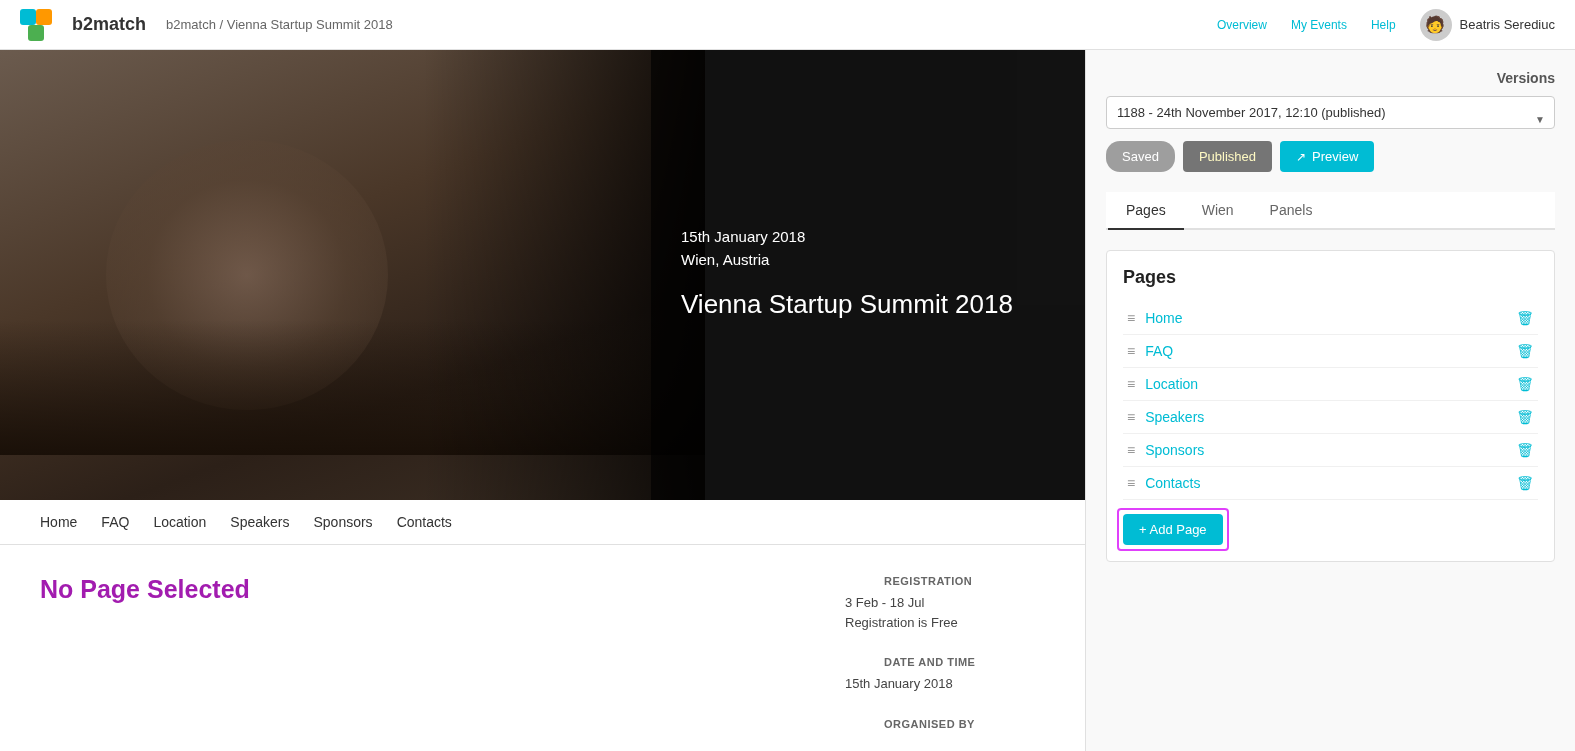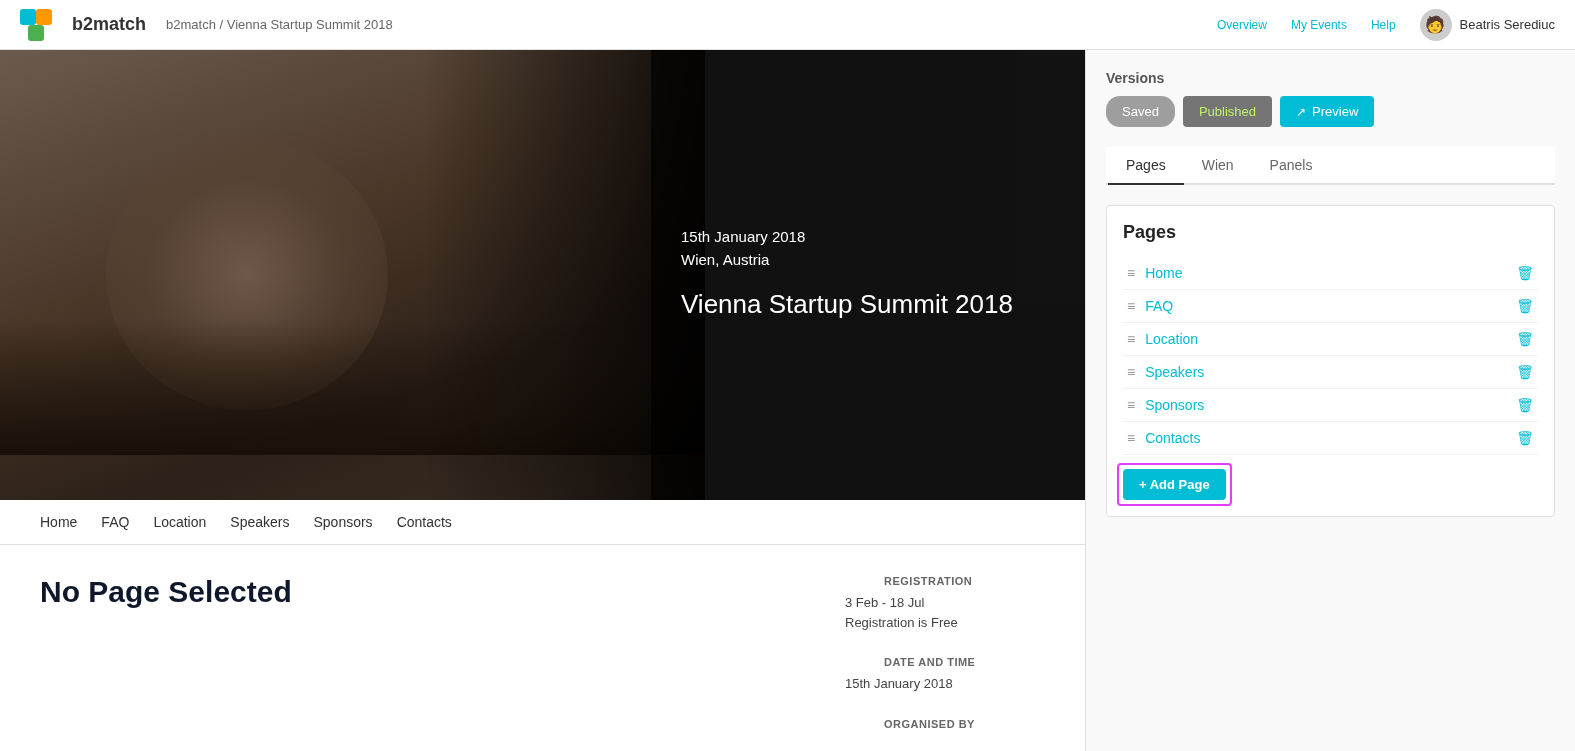--- a/index.html
+++ b/index.html
@@ -179,23 +179,23 @@
     
     .event-body {
       display: flex;
       padding: 30px 40px;
       gap: 40px;
     }
     .event-body-left {
       flex: 1;
     }
     .no-page-title {
-      font-size: 30px;
+      font-size: 25px;
       font-weight: bold;
-      color: #0f172a;
+      color: #a21caf;
     }
     .event-body-right {
       width: 200px;
     }
     .sidebar-section {
       margin-bottom: 24px;
     }
     .sidebar-section-title {
       font-size: 11px;
       font-weight: bold;
@@ -224,20 +224,21 @@
     }
 
     .versions-section {
       margin-bottom: 20px;
     }
     .versions-label {
       font-size: 14px;
       font-weight: bold;
       color: #555;
       margin-bottom: 10px;
+      text-align: right;
     }
     .version-select {
       width: 100%;
       padding: 8px 10px;
       border: 1px solid #ccc;
       border-radius: 4px;
       background: #fff;
       font-size: 13px;
       color: #333;
       margin-bottom: 12px;
@@ -267,21 +268,21 @@
       background: #9e9e9e;
       color: #fff;
       border: none;
       border-radius: 14px;
       font-size: 13px;
       cursor: pointer;
     }
     .btn-published {
       padding: 8px 16px;
       background: #757575;
-      color: #bef264;
+      color: #fef9c3;
       border: none;
       border-radius: 4px;
       font-size: 13px;
       cursor: pointer;
     }
     .btn-preview {
       padding: 8px 16px;
       background: #00bcd4;
       color: #fff;
       border: none;
@@ -376,21 +377,21 @@
       pointer-events: none;
     }
     .btn-add-page {
       padding: 8px 16px;
       background: #00bcd4;
       color: #fff;
       border: none;
       border-radius: 4px;
       font-size: 13px;
       cursor: pointer;
-      font-weight: 700;
+      font-weight: 400;
     }
   </style>
 </head>
 <body>
 
 <header class="header">
   <div class="header-logo">
     <svg class="logo-icon" viewBox="0 0 32 32">
       <rect x="0" y="0" width="16" height="16" rx="3" fill="#00bcd4"></rect>
       <rect x="16" y="0" width="16" height="16" rx="3" fill="#ff9800"></rect>
@@ -454,20 +455,23 @@
         </div>
       </div>
     </div>
 
   </div>
 
   <aside class="right-panel">
 
     <div class="versions-section">
       <div class="versions-label">Versions</div>
+      <div class="version-select-wrapper">
+        <select class="version-select"><option>1188 - 24th November 2017, 12:10 (published)</option></select>
+      </div>
       <div class="version-actions">
         <button class="btn-saved">Saved</button>
         <button class="btn-published">Published</button>
         <button class="btn-preview">
           <span class="ext-icon">↗</span>
           <span>Preview</span>
         </button>
       </div>
     </div>
 

